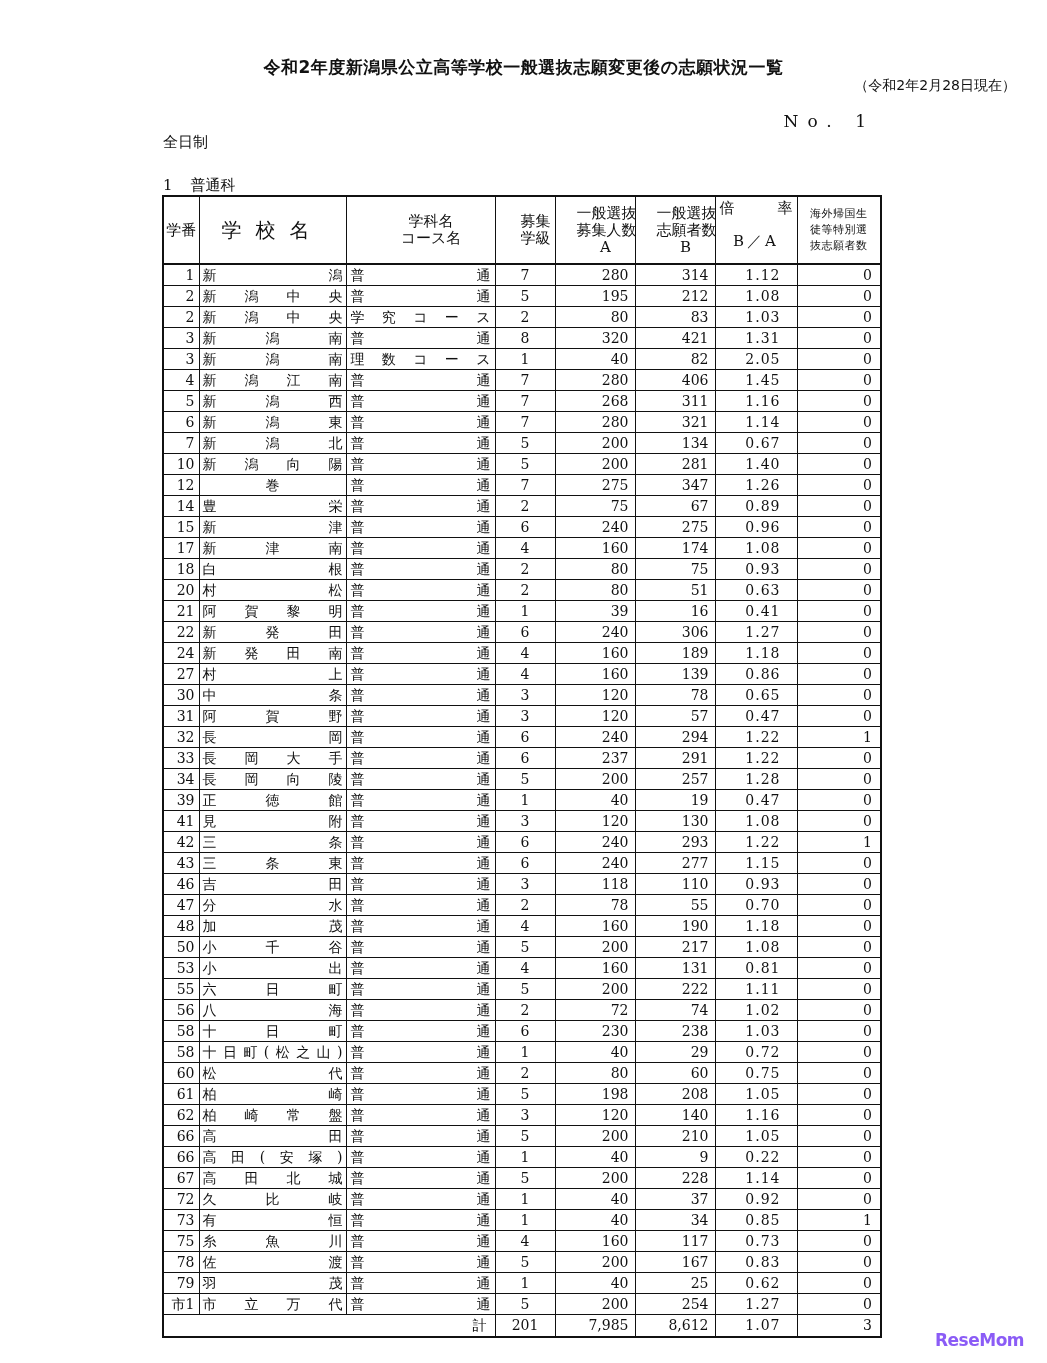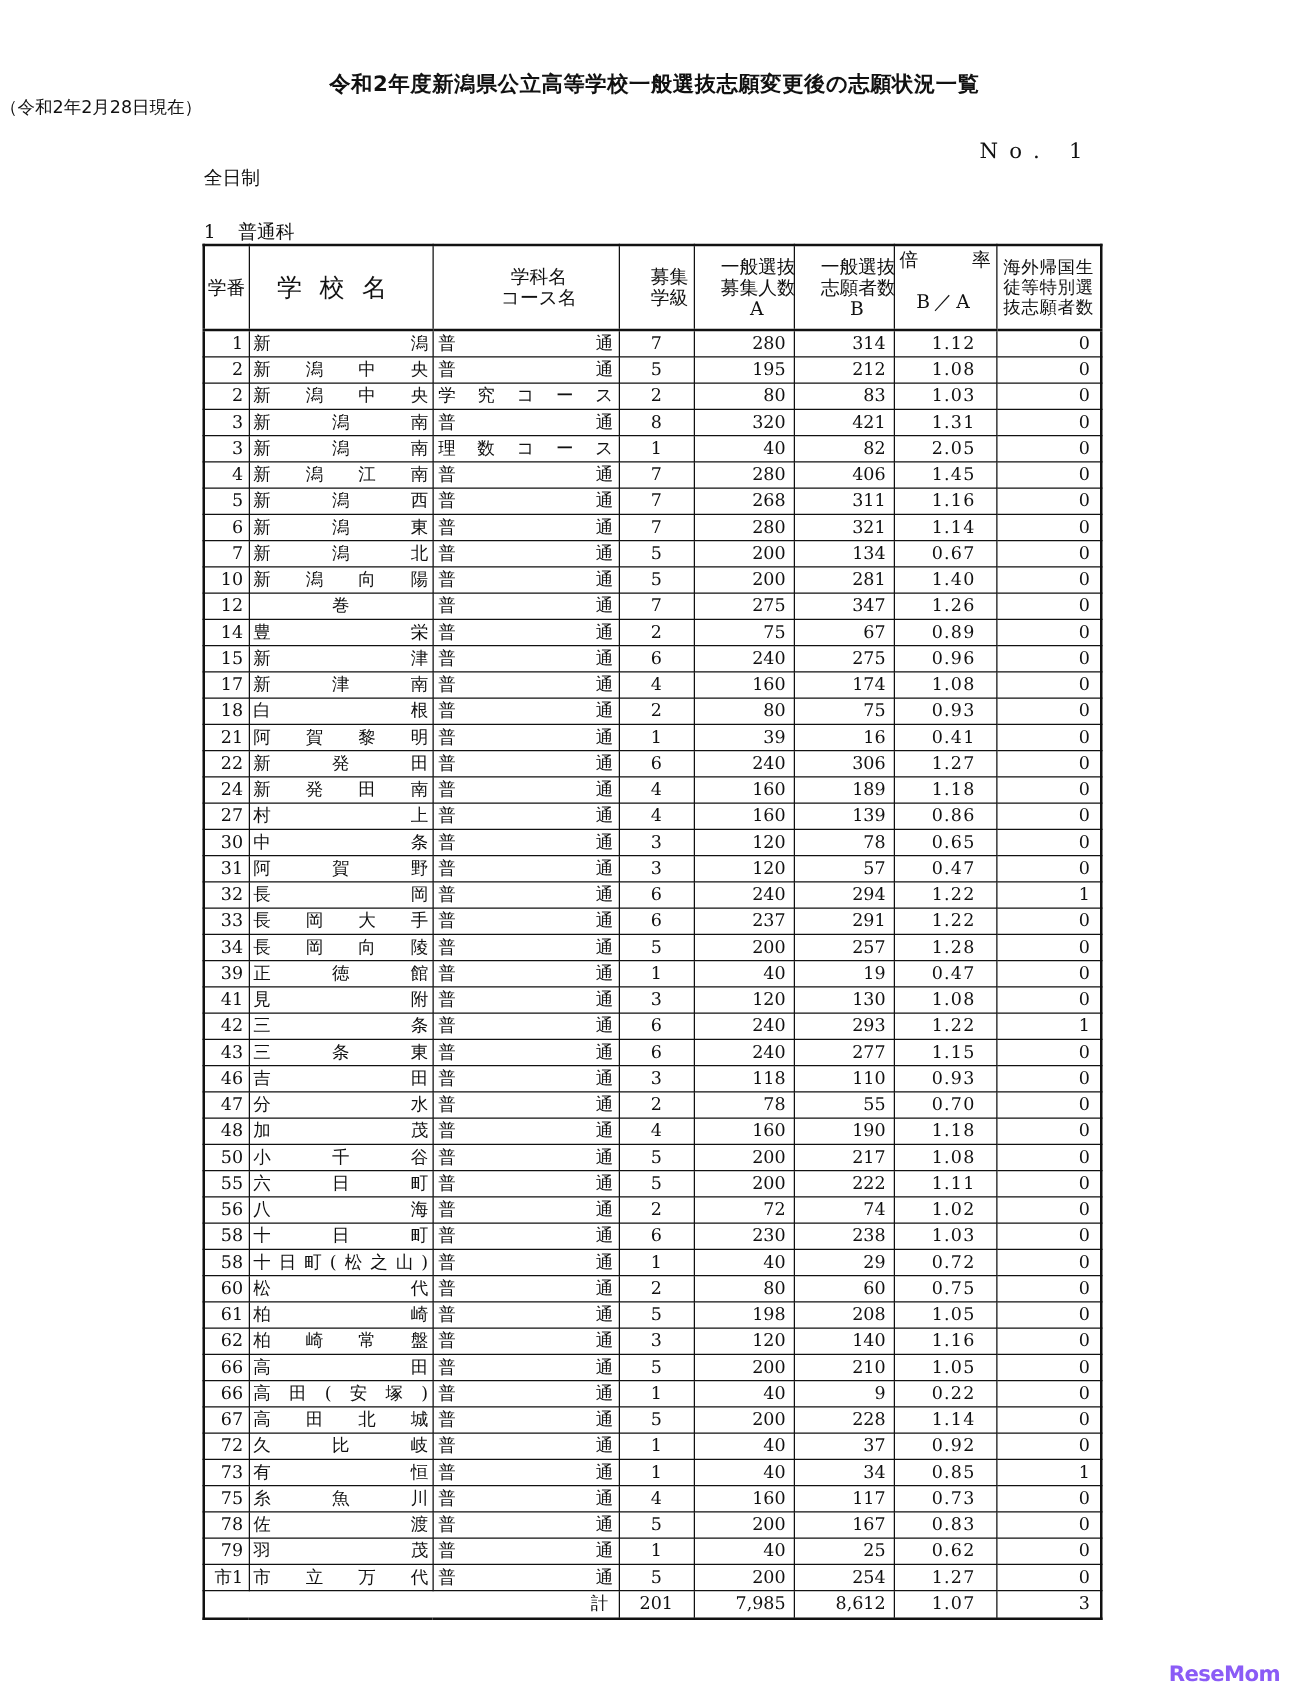--- a/index.html
+++ b/index.html
@@ -1,33 +1,33 @@
 <!DOCTYPE html>
 <html><head>
 <meta charset="utf-8">
 <style>
   html, body { margin: 0; padding: 0; background: #ffffff; }
   body { width: 1047px; height: 1363px; position: relative; font-family: "DejaVu Serif", "Liberation Serif", serif; color: #111; overflow: hidden; }
   .title { position: absolute; top: 56px; left: 0; width: 1047px; text-align: center; font-family: "DejaVu Sans", "Liberation Sans", sans-serif; font-weight: bold; font-size: 17px; letter-spacing: 0.5px; }
-  .subtitle { position: absolute; top: 77px; left: 0; width: 1016px; text-align: left; font-family: "DejaVu Sans", "Liberation Sans", sans-serif; font-size: 14px; }
+  .subtitle { position: absolute; top: 77px; left: 0; width: 1016px; text-align: right; font-family: "DejaVu Sans", "Liberation Sans", sans-serif; font-size: 14px; }
   .pageno { position: absolute; top: 111px; right: 172px; font-size: 17px; letter-spacing: 9px; }
   .system { position: absolute; top: 133px; left: 163px; font-size: 15px; }
   .section { position: absolute; top: 176px; left: 163px; font-size: 15px; }
   .section .num { margin-right: 18px; }
   table { position: absolute; top: 195px; left: 162px; border-collapse: collapse; width: 718px; table-layout: fixed; font-size: 14px; }
   th, td { border: 1px solid #111; padding: 0; height: 20px; line-height: 19px; white-space: nowrap; overflow: hidden; }
   table { border: 2px solid #111; }
   thead th { border-bottom: 2px solid #111; height: 66px; font-weight: normal; vertical-align: middle; line-height: 17px; }
   th.h-no { text-align: center; font-size: 15px; }
   th.h-school { font-size: 20px; letter-spacing: 14px; text-align: center; }
   th.h-course, th.h-classes, th.h-capA, th.h-appB { text-align: center; font-size: 15px; line-height: 17px; padding-left: 21px; }
   th.h-ratio { text-align: center; font-size: 15px; position: relative; }
   th.h-ratio .top { position: absolute; top: 3px; left: 4px; right: 4px; display: flex; justify-content: space-between; }
   th.h-ratio .bot { position: absolute; top: 36px; left: 0; right: 0; text-align: center; letter-spacing: 3px; }
-  th.h-special { font-size: 14px; line-height: 16px; letter-spacing: 0.5px; }
+  th.h-special { font-size: 11px; line-height: 16px; letter-spacing: 0.5px; }
   td.c-no { text-align: right; padding-right: 4px; }
   td.c-school { padding: 0 3px; }
   td.c-school .sn { display: flex; justify-content: space-between; }
   td.c-school .sn.center { justify-content: center; }
   td.c-course { padding: 0 4px; }
   td.c-course .cs { display: flex; justify-content: space-between; }
   td.c-num { text-align: right; padding-right: 6px; font-family: "DejaVu Serif", "Liberation Serif", serif; }
   td.c-classes { text-align: center; }
   td.c-ratio { text-align: right; padding-right: 16px; letter-spacing: 1px; }
   td.c-special { text-align: right; padding-right: 8px; }
@@ -407,20 +407,40 @@
             <span>通</span>
           </div>
         </td>
         <td class="c-classes">2</td>
         <td class="c-num">80</td>
         <td class="c-num">75</td>
         <td class="c-ratio">0.93</td>
         <td class="c-special">0</td>
       </tr>
       <tr>
+        <td class="c-no">20</td>
+        <td class="c-school">
+          <div class="sn">
+            <span>村</span>
+            <span>松</span>
+          </div>
+        </td>
+        <td class="c-course">
+          <div class="cs">
+            <span>普</span>
+            <span>通</span>
+          </div>
+        </td>
+        <td class="c-classes">2</td>
+        <td class="c-num">80</td>
+        <td class="c-num">51</td>
+        <td class="c-ratio">0.63</td>
+        <td class="c-special">0</td>
+      </tr>
+      <tr>
         <td class="c-no">21</td>
         <td class="c-school">
           <div class="sn">
             <span>阿</span>
             <span>賀</span>
             <span>黎</span>
             <span>明</span>
           </div>
         </td>
         <td class="c-course">
@@ -757,20 +777,40 @@
         <td class="c-course">
           <div class="cs">
             <span>普</span>
             <span>通</span>
           </div>
         </td>
         <td class="c-classes">5</td>
         <td class="c-num">200</td>
         <td class="c-num">217</td>
         <td class="c-ratio">1.08</td>
+        <td class="c-special">0</td>
+      </tr>
+      <tr>
+        <td class="c-no">53</td>
+        <td class="c-school">
+          <div class="sn">
+            <span>小</span>
+            <span>出</span>
+          </div>
+        </td>
+        <td class="c-course">
+          <div class="cs">
+            <span>普</span>
+            <span>通</span>
+          </div>
+        </td>
+        <td class="c-classes">4</td>
+        <td class="c-num">160</td>
+        <td class="c-num">131</td>
+        <td class="c-ratio">0.81</td>
         <td class="c-special">0</td>
       </tr>
       <tr>
         <td class="c-no">55</td>
         <td class="c-school">
           <div class="sn">
             <span>六</span>
             <span>日</span>
             <span>町</span>
           </div>

